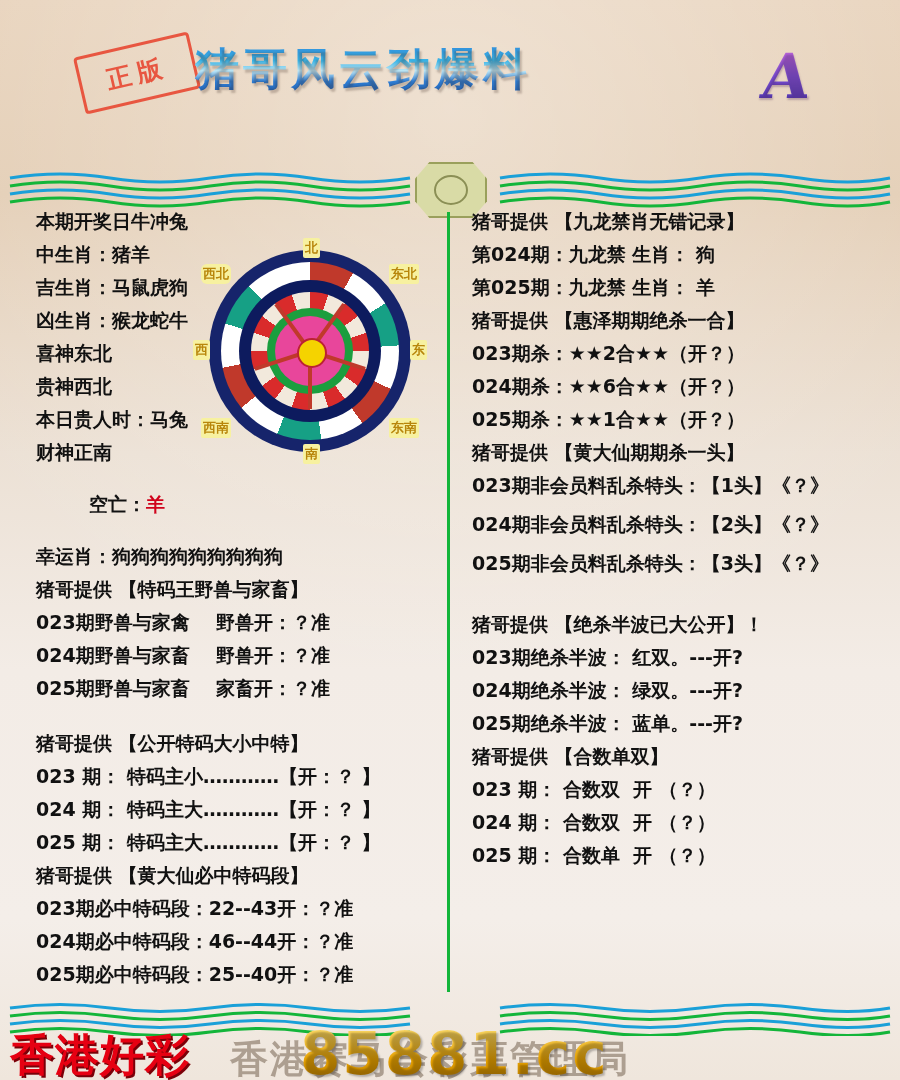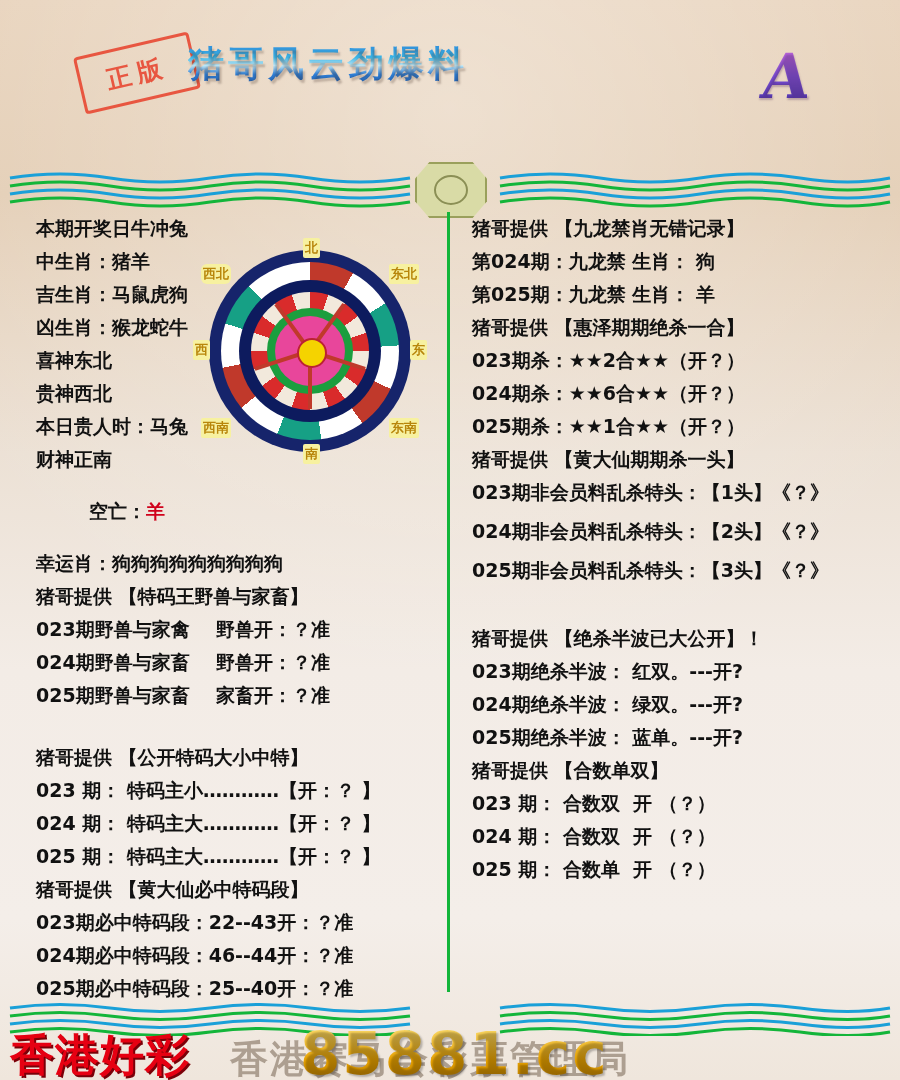--- a/index.html
+++ b/index.html
@@ -18,22 +18,22 @@
   .stamp{
     position:absolute;left:78px;top:44px;width:112px;height:52px;
     border:3px solid #e8503a;border-radius:4px;
     transform:rotate(-13deg);
     display:flex;align-items:center;justify-content:center;
     color:#e8503a;font-size:25px;font-weight:bold;letter-spacing:6px;
     font-family:"DejaVu Sans","Liberation Sans",sans-serif;
     opacity:.95;
   }
   .title{
-    position:absolute;left:188px;top:40px;
-    font-size:36px;font-weight:bold;letter-spacing:4px;
+    position:absolute;left:195px;top:40px;
+    font-size:44px;font-weight:bold;letter-spacing:4px;
     background:linear-gradient(180deg,#2f7fd6 0%, #39b5e8 35%, #bfe9f8 52%, #2f7fd6 70%, #1b4f9c 100%);
     -webkit-background-clip:text;background-clip:text;color:transparent;
     text-shadow:2px 3px 2px rgba(60,40,30,.25);
     font-family:"DejaVu Sans","Liberation Sans",sans-serif;
   }
   .letterA{
     position:absolute;left:762px;top:40px;font-size:62px;font-weight:bold;
     font-family:"DejaVu Serif","Liberation Serif",serif;
     background:linear-gradient(180deg,#d36ad8 0%, #7b4ed6 50%, #3b2c9e 100%);
     -webkit-background-clip:text;background-clip:text;color:transparent;
@@ -51,21 +51,21 @@
   }
   .medal i{display:block;width:30px;height:26px;border:2px solid #8b8f55;border-radius:50%;}
 
   
   .cols{position:absolute;left:0;top:212px;width:900px;height:790px;}
   .vline{position:absolute;left:447px;top:0;width:3px;height:780px;background:#13b53a;}
   .colL{position:absolute;left:36px;top:0;width:400px;}
   .colR{position:absolute;left:472px;top:0;width:410px;}
 
   .line{
-    font-size:19px;color:#111;line-height:1.0;margin:7px 0 14px 0;
+    font-size:19px;color:#111;line-height:1.0;margin:0 0 14px 0;
     font-family:"DejaVu Sans","Liberation Sans",sans-serif;font-weight:bold;
     white-space:pre;
   }
   .line.sp{margin-bottom:20px;}
   .gap{height:22px;}
   .red{color:#d0021b;}
 
   
   .wheel{position:absolute;left:195px;top:24px;width:230px;height:230px;}
   .wheel .ring0{position:absolute;inset:14px;border-radius:50%;background:#16246b;}

